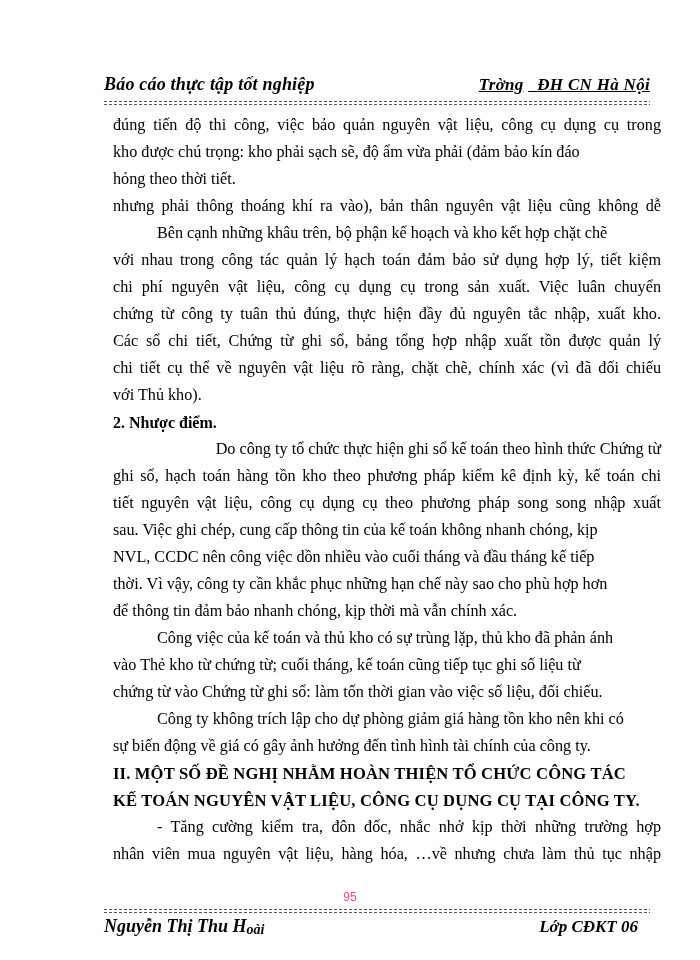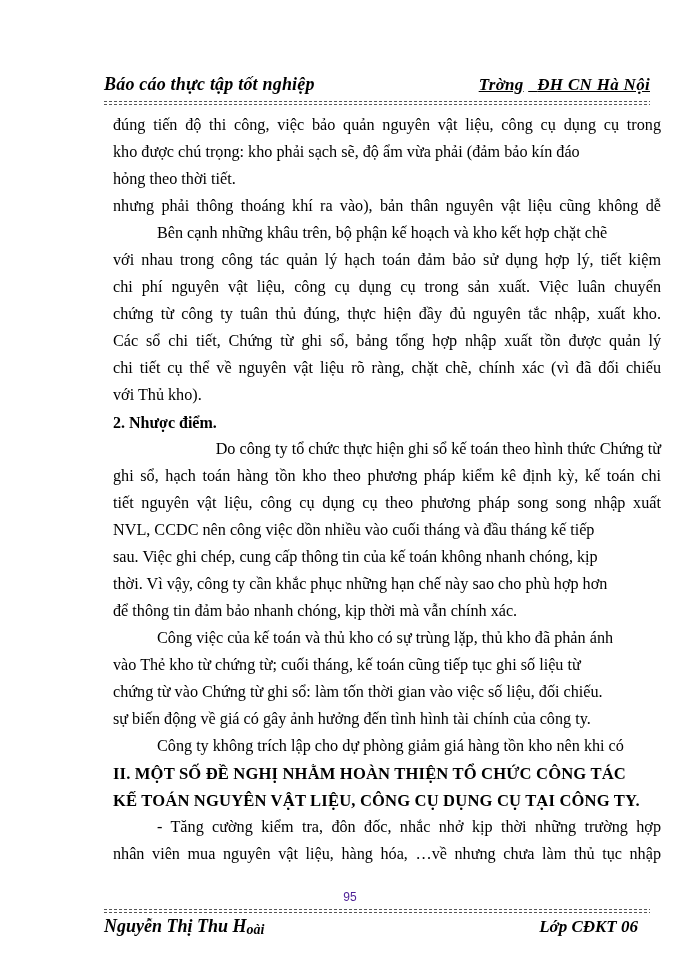--- a/index.html
+++ b/index.html
@@ -94,21 +94,21 @@
     }
 
     .page-number {
       position: absolute;
       top: 874px;
       left: 0;
       width: 700px;
       text-align: center;
       font-family: "Liberation Sans", "DejaVu Sans", sans-serif;
       font-size: 12px;
-      color: #4c1d95;
+      color: #ec4899;
     }
     .footer-left {
       position: absolute;
       left: 104px;
       top: 900px;
       font-style: italic;
       font-weight: bold;
       font-size: 18px;
     }
     .footer-left .small {
@@ -158,35 +158,35 @@
       <div class="line justify-line">chi tiết  cụ thể về nguyên vật liệu  rõ ràng, chặt chẽ, chính xác (vì đã đối chiếu</div>
       <div class="line">với Thủ kho).</div>
     </div>
 
     <div class="line heading2">2. Nhược điểm.</div>
 
     <div>
       <div class="line indent2">Do công ty tổ chức thực hiện  ghi  sổ kế toán theo hình thức Chứng từ</div>
       <div class="line justify-line">ghi sổ, hạch toán hàng tồn kho theo phương pháp kiểm  kê định kỳ, kế toán chi</div>
       <div class="line justify-line">tiết nguyên  vật liệu,  công cụ dụng cụ theo phương pháp song song nhập xuất</div>
+      <div class="line">sau. Việc ghi  chép, cung cấp thông tin  của kế toán không nhanh  chóng, kịp</div>
       <div class="line">NVL, CCDC nên  công việc dồn nhiều  vào cuối tháng và đầu tháng kế tiếp</div>
-      <div class="line">sau. Việc ghi  chép, cung cấp thông tin  của kế toán không nhanh  chóng, kịp</div>
       <div class="line">thời.  Vì vậy, công ty cần khắc phục những hạn  chế này  sao cho phù hợp hơn</div>
       <div class="line">để thông tin  đảm bảo nhanh chóng, kịp  thời mà vẫn chính xác.</div>
     </div>
 
     <div>
       <div class="line indent1">Công việc  của kế toán và thủ kho có sự trùng lặp, thủ kho đã phản ánh</div>
       <div class="line">vào Thẻ kho từ chứng từ; cuối tháng,  kế toán cũng tiếp tục ghi  số liệu  từ</div>
       <div class="line">chứng từ vào Chứng từ ghi sổ: làm tốn thời gian  vào việc số liệu,  đối chiếu.</div>
     </div>
 
     <div>
+      <div class="line indent1">Công ty không trích lập  cho dự phòng giảm  giá hàng tồn kho nên khi  có</div>
       <div class="line">sự biến  động về giá có gây ảnh hưởng  đến tình hình tài chính của công ty.</div>
-      <div class="line indent1">Công ty không trích lập  cho dự phòng giảm  giá hàng tồn kho nên khi  có</div>
     </div>
 
     <div>
       <div class="line heading-roman">II. MỘT SỐ ĐỀ NGHỊ NHẰM HOÀN THIỆN TỔ CHỨC CÔNG TÁC</div>
       <div class="line heading-roman">KẾ TOÁN NGUYÊN VẬT LIỆU, CÔNG CỤ DỤNG CỤ TẠI CÔNG TY.</div>
     </div>
 
     <div>
       <div class="line indent1 justify-line">- Tăng cường kiểm tra, đôn đốc, nhắc nhở kịp thời những trường hợp</div>
       <div class="line justify-line">nhân viên mua nguyên vật liệu, hàng hóa, …về nhưng chưa làm thủ tục nhập</div>

